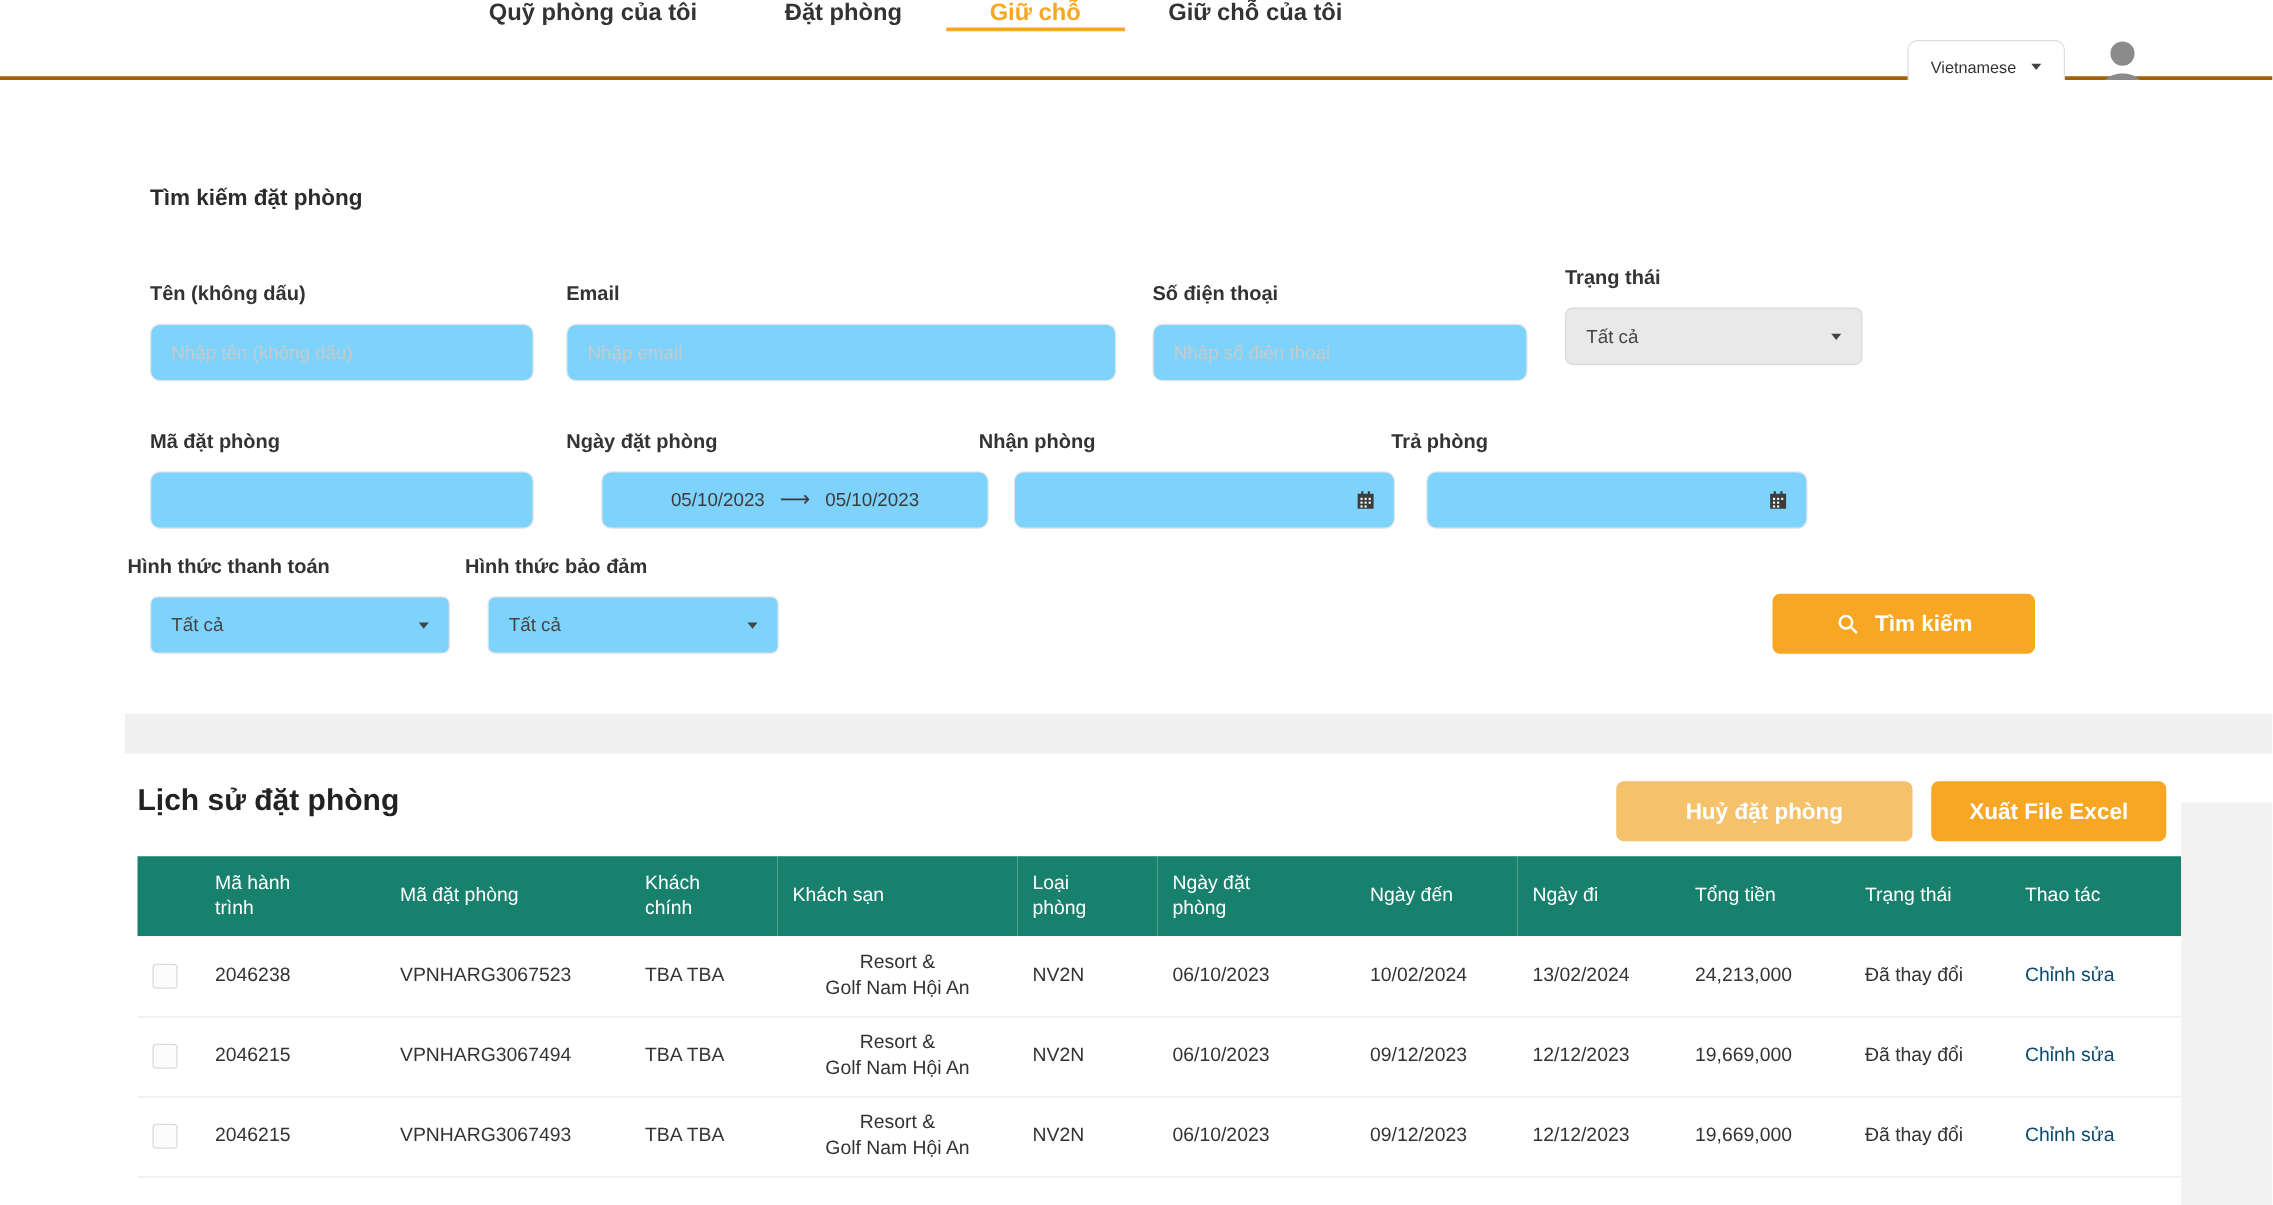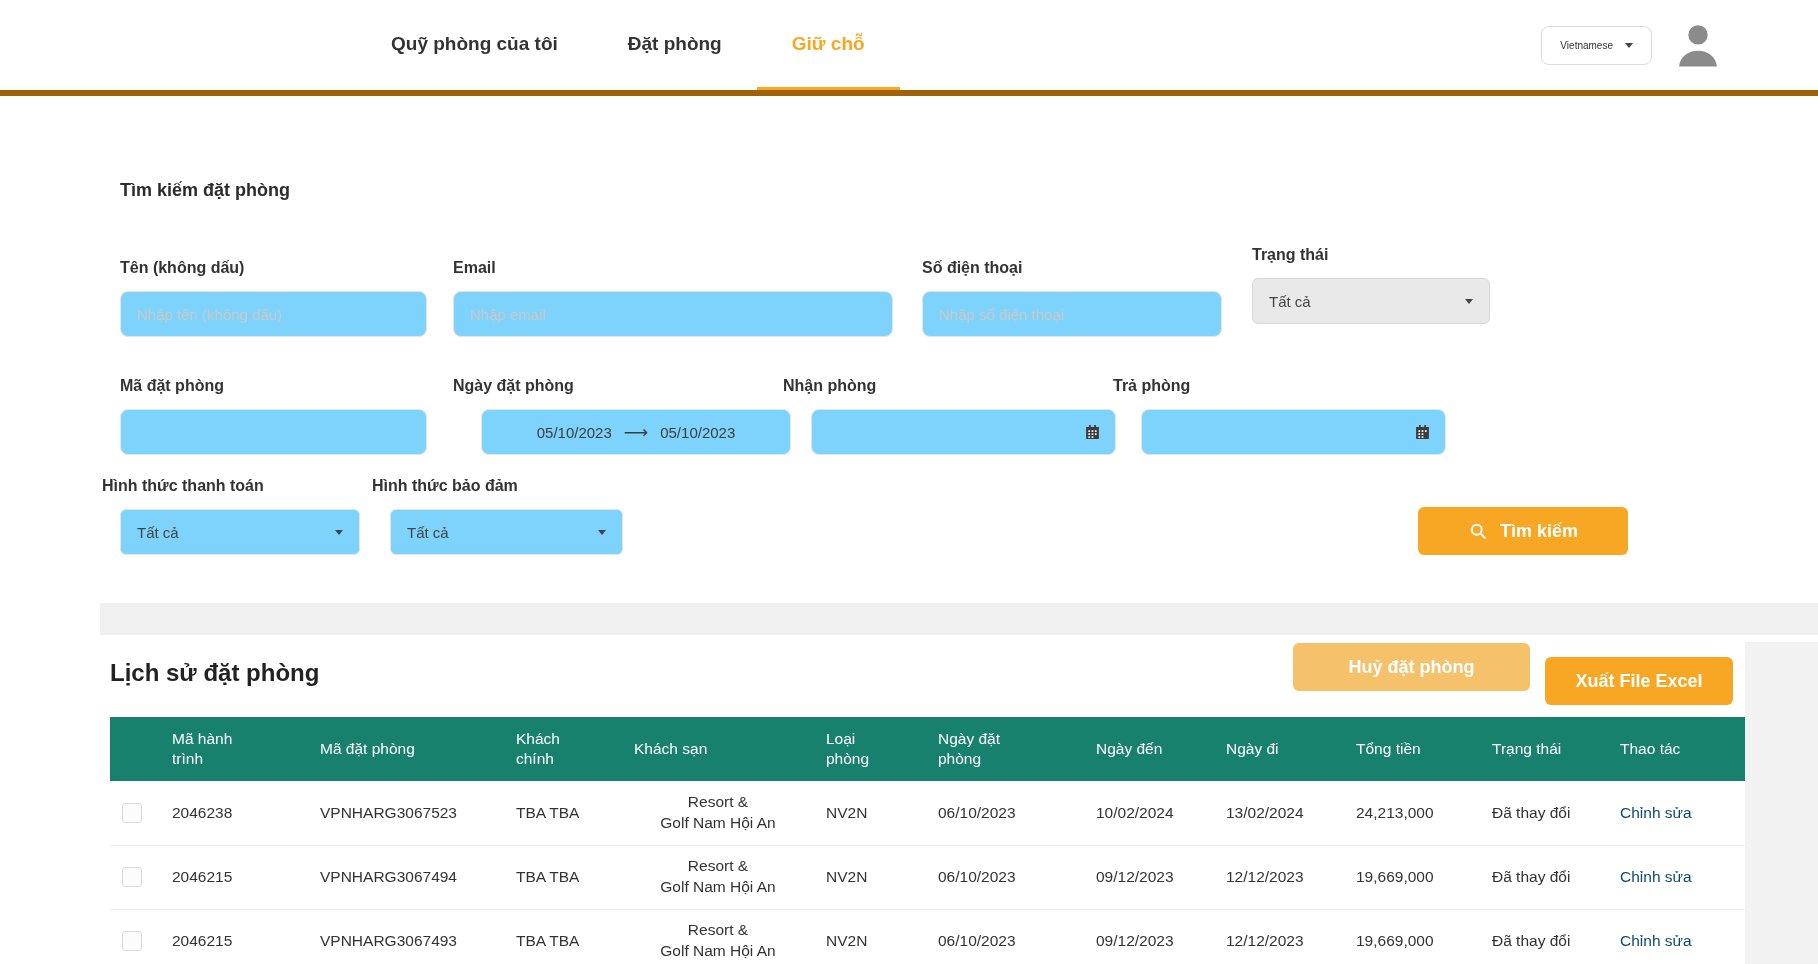--- a/index.html
+++ b/index.html
@@ -3,27 +3,27 @@
 <meta charset="utf-8">
 <style>
   * { box-sizing: border-box; }
   html,body { margin:0; padding:0; }
   body {
     width:1818px; height:964px; overflow:hidden; background:#fff;
     font-family:"Liberation Sans","DejaVu Sans",sans-serif; color:#333;
     position:relative;
   }
   
-  .hdr { height:96px; border-bottom:6px solid #a16207; display:flex; align-items:stretch; background:#fff; }
+  .hdr { height:64px; border-bottom:3px solid #a16207; display:flex; align-items:stretch; background:#fff;flex-direction:column; }
   .tabs { display:flex; margin-left:356px; }
   .tab { display:flex; align-items:center; padding:0 35px; font-size:19px; font-weight:600;
          color:#333; cursor:pointer; border-bottom:3px solid transparent; white-space:nowrap; }
   .tab.active { color:#F7A723; border-bottom-color:#F7A723; }
   .hdr-right { margin-left:auto; display:flex; align-items:center; margin-right:92px; }
-  .lang { border:1px solid #ddd; border-radius:8px; padding:13px 18px; font-size:10px; color:#333;
+  .lang { border:1px solid #ddd; border-radius:8px; padding:13px 18px; font-size:13px; color:#333;
           display:flex; align-items:center; gap:12px; cursor:pointer; background:#fff; }
   .caret { width:0; height:0; border-left:4.5px solid transparent; border-right:4.5px solid transparent;
            border-top:5.5px solid #444; display:inline-block; }
   .user { margin-left:62px; display:flex; flex-direction:column; align-items:center; cursor:pointer; }
   .user-name { font-size:19px; font-weight:700; color:#222; display:flex; align-items:center; gap:9px; white-space:nowrap; }
   .user-name .caret { border-top-color:#222; }
   .user-org { font-size:11.5px; color:#4a4a4a; margin-top:4px; white-space:nowrap; }
   .avatar { margin-left:18px; width:56px; height:56px; display:flex; align-items:center; justify-content:center; cursor:pointer; }
   
   .search { padding:84px 0 0 100px; position:relative; background:#fff; }
@@ -52,21 +52,21 @@
   .daterange span { white-space:nowrap; color:#3c3c3c; }
   .dr-arrow { font-size:17px; color:#555; }
   .btn { border:none; border-radius:6px; color:#fff; font-weight:700; cursor:pointer;
          font-family:"Liberation Sans","DejaVu Sans",sans-serif; }
   .btn-search { margin-left:auto; margin-right:190px; align-self:flex-end; width:210px; height:48px;
                 background:#F7A723; font-size:18px; display:flex; align-items:center; justify-content:center; gap:12px; }
   .band { height:32px; background:#f0f0f0; margin-top:48px; }
   
   .hist { padding:24px 0 0 110px; position:relative; background:#fff; }
   .hist-title { font-size:24px; font-weight:700; color:#222; margin:0 0 30px 0; }
-  .btn-cancel { position:absolute; top:8px; right:288px; width:237px; height:48px; background:#F6C16B; font-size:18px; }
+  .btn-cancel { position:absolute; top:22px; right:288px; width:237px; height:48px; background:#F6C16B; font-size:18px; }
   .btn-excel  { position:absolute; top:22px; right:85px;  width:188px; height:48px; background:#F7A723; font-size:18px; }
   table { border-collapse:collapse; table-layout:fixed; width:1635px; }
   thead th { background:#17816E; color:#fff; font-weight:500; font-size:15.5px; text-align:left;
              padding:9px 12px; height:64px; vertical-align:middle; line-height:1.3; }
   .thw { display:inline-block; }
   .mw78{max-width:78px;} .mw60{max-width:60px;} .mw52{max-width:52px;} .mw84{max-width:84px;}
   tbody td { font-size:15.5px; color:#333; padding:9px 12px; height:64px; vertical-align:middle;
              border-bottom:1px solid #ececec; background:#fff; }
   .c-hotel { text-align:center; line-height:1.35; }
   .c-hotel .hl { display:block; }
@@ -79,20 +79,21 @@
   .right-strip { position:absolute; left:1745px; top:642px; width:73px; height:322px; background:#f2f2f2; }
 </style>
 </head>
 <body>
 
 <header class="hdr">
   <nav class="tabs">
     <div class="tab">Quỹ phòng của tôi</div>
     <div class="tab">Đặt phòng</div>
     <div class="tab active">Giữ chỗ</div>
+    <div class="tab">Giữ chỗ của tôi</div>
   </nav>
   <div class="hdr-right">
     <div class="lang">
       <span>Vietnamese</span>
       <span class="caret"></span>
     </div>
     <div class="avatar">
       <svg width="54" height="54" viewBox="0 0 24 24">
         <path fill="#8b8b8b" d="M12 3.2a4.3 4.3 0 1 1 0 8.6 4.3 4.3 0 0 1 0-8.6zM3.6 21.5c.4-4.2 4-6.9 8.4-6.9s8 2.7 8.4 6.9z"></path>
       </svg>

